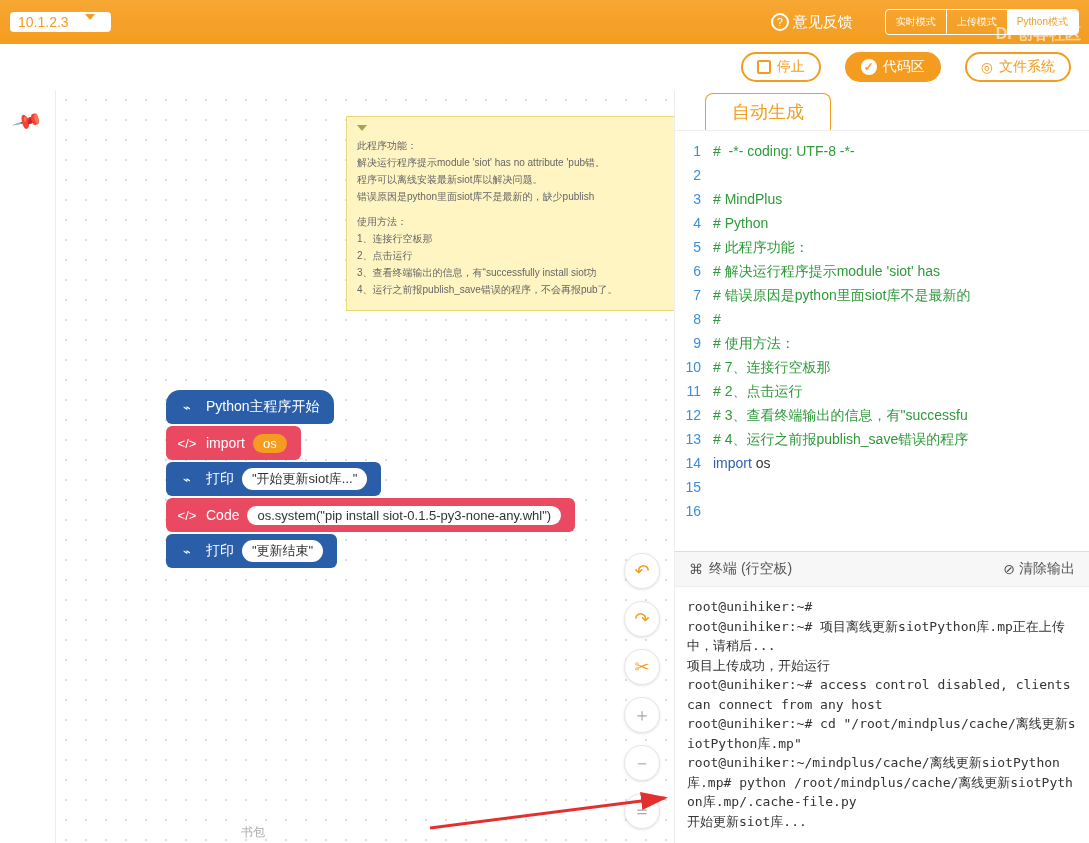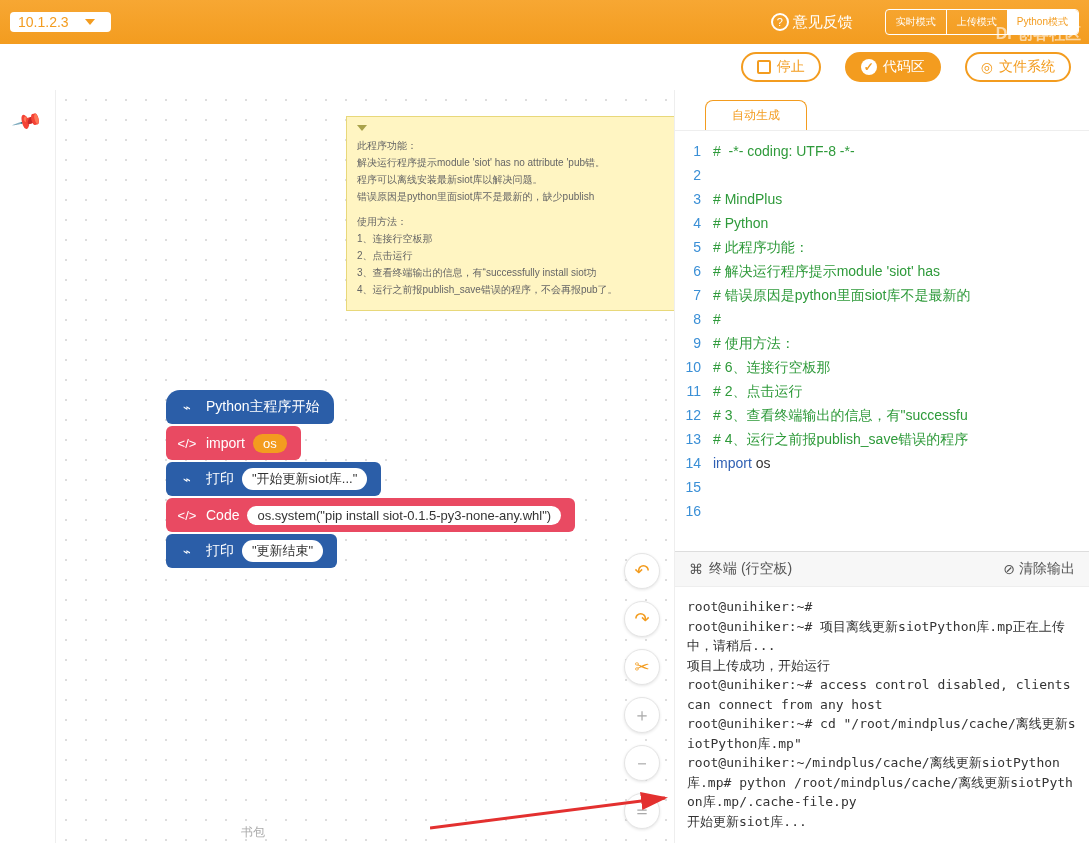--- a/index.html
+++ b/index.html
@@ -1,20 +1,20 @@
 <!DOCTYPE html>
 <html><head>
 <meta charset="utf-8">
 <style>
 * { margin: 0; padding: 0; box-sizing: border-box; font-family: "Microsoft YaHei", Arial, sans-serif; }
 body { width: 1089px; height: 843px; background: #fff; overflow: hidden; position: relative; }
 
 
 .header { height: 44px; background: linear-gradient(#f7a733, #f39c1f); display: flex; align-items: center; padding: 0 10px; color: #fff; position: relative; }
-.ver-box { background: #fff; color: #f39c1f; border-radius: 4px; padding: 2px 16px 2px 8px; font-size: 14px; display: flex; align-items: center; gap: 12px; }
+.ver-box { background: #fff; color: #f39c1f; border-radius: 4px; padding: 2px 16px 2px 8px; font-size: 14px; display: flex; align-items: flex-start; gap: 12px; }
 .ver-box .tri { width: 0; height: 0; border-left: 5px solid transparent; border-right: 5px solid transparent; border-top: 6px solid #f39c1f; margin-left: 4px; }
 .header-right { margin-left: auto; display: flex; align-items: center; gap: 8px; font-size: 14px; }
 .feedback { display: flex; align-items: center; gap: 4px; margin-right: 24px; font-size: 15px; }
 .feedback-icon { width: 18px; height: 18px; border: 2px solid #fff; border-radius: 50%; display: flex; align-items: center; justify-content: center; font-size: 11px; }
 .mode-group { display: flex; align-items: center; border: 1px solid #fff; border-radius: 4px; overflow: hidden; height: 26px; }
 .mode-group span { padding: 0 10px; font-size: 10px; line-height: 24px; }
 .mode-group .sep { border-left: 1px solid #fff; height: 24px; padding: 0; }
 .mode-active { background: #fff; color: #f39c1f; }
 .brand { position: absolute; right: 8px; top: 4px; text-align: right; font-size: 10px; color: rgba(255,255,255,.7); line-height: 1.2; margin-top: 20px; }
 .brand .big { font-size: 16px; font-weight: bold; color: rgba(255,255,255,.6); }
@@ -48,21 +48,21 @@
 .pill { background: #fff; color: #333; border-radius: 12px; padding: 2px 10px; font-size: 13px; }
 .pill-orange { background: #f39c1f; color: #fff; }
 
 
 .zoom-col { position: absolute; right: 14px; bottom: 14px; display: flex; flex-direction: column; gap: 12px; }
 .zc { width: 36px; height: 36px; border-radius: 50%; background: #fff; border: 1px solid #e5e5e5; box-shadow: 0 1px 3px rgba(0,0,0,.1); display: flex; align-items: center; justify-content: center; color: #f39c1f; font-size: 18px; cursor: pointer; }
 .zc.gray { color: #aaa; }
 
 
 .tabbar { height: 40px; display: flex; align-items: flex-end; padding-left: 30px; }
-.tab { border: 1px solid #f39c1f; border-bottom: none; border-radius: 8px 8px 0 0; padding: 6px 26px; color: #f39c1f; background: #fff; font-size: 12px; }
+.tab { border: 1px solid #f39c1f; border-bottom: none; border-radius: 8px 8px 0 0; padding: 6px 26px; color: #f39c1f; background: #fff; font-size: 18px; }
 
 
 .editor { flex: 1; overflow: hidden; padding: 8px 0 8px 0; font-family: Consolas, monospace; font-size: 14px; border-top: 1px solid #eee; }
 .code-line { display: flex; white-space: pre; line-height: 24px; }
 .ln { width: 38px; text-align: right; color: #3a8fd6; padding-right: 12px; }
 .tok-c { color: #2e9a3a; }
 .tok-k { color: #2e5fb3; }
 .tok-p { color: #333; }
 
 
@@ -185,21 +185,21 @@
     <div class="editor" id="editor">
         <div class="code-line"><span class="ln">1</span><span class="tok-c">#  -*- coding: UTF-8 -*-</span></div>
         <div class="code-line"><span class="ln">2</span><span class="tok-c"></span></div>
         <div class="code-line"><span class="ln">3</span><span class="tok-c"># MindPlus</span></div>
         <div class="code-line"><span class="ln">4</span><span class="tok-c"># Python</span></div>
         <div class="code-line"><span class="ln">5</span><span class="tok-c"># 此程序功能：</span></div>
         <div class="code-line"><span class="ln">6</span><span class="tok-c"># 解决运行程序提示module 'siot' has </span></div>
         <div class="code-line"><span class="ln">7</span><span class="tok-c"># 错误原因是python里面siot库不是最新的</span></div>
         <div class="code-line"><span class="ln">8</span><span class="tok-c">#</span></div>
         <div class="code-line"><span class="ln">9</span><span class="tok-c"># 使用方法：</span></div>
-        <div class="code-line"><span class="ln">10</span><span class="tok-c"># 6、连接行空板那</span></div>
+        <div class="code-line"><span class="ln">10</span><span class="tok-c"># 7、连接行空板那</span></div>
         <div class="code-line"><span class="ln">11</span><span class="tok-c"># 2、点击运行</span></div>
         <div class="code-line"><span class="ln">12</span><span class="tok-c"># 3、查看终端输出的信息，有"successfu</span></div>
         <div class="code-line"><span class="ln">13</span><span class="tok-c"># 4、运行之前报publish_save错误的程序</span></div>
         <div class="code-line"><span class="ln">14</span><span class="tok-k"><span class="tok-k">import</span> <span class="tok-p">os</span></span></div>
         <div class="code-line"><span class="ln">15</span><span class="tok-p"></span></div>
         <div class="code-line"><span class="ln">16</span><span class="tok-p"></span></div>
       </div>
 
     <div class="term-head">
       <span class="t-ic">⌘</span>

